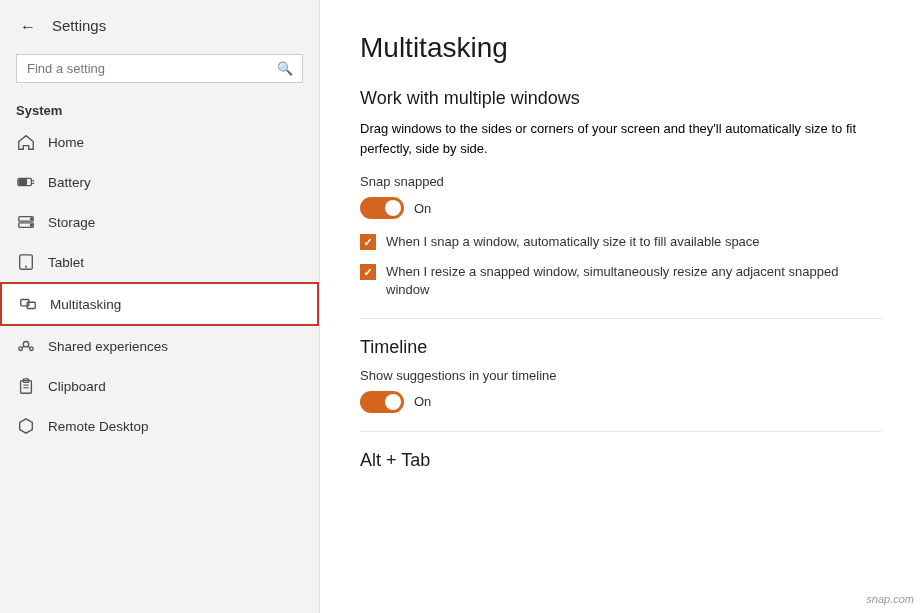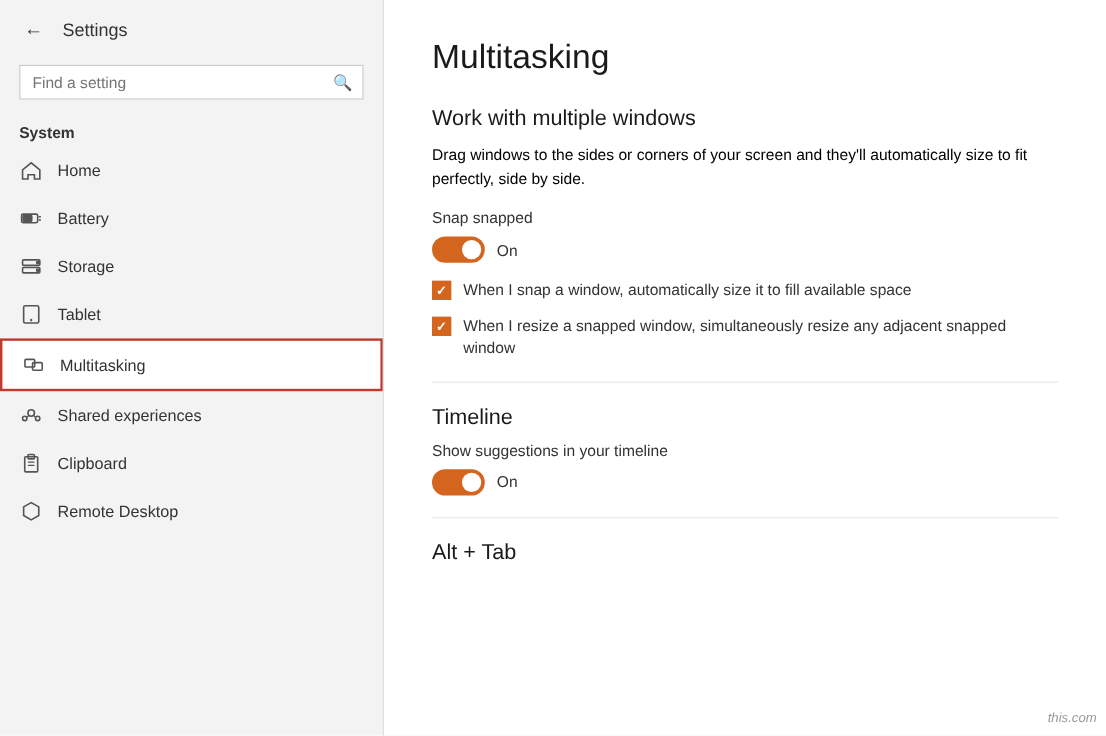--- a/index.html
+++ b/index.html
@@ -384,13 +384,13 @@
       </div>
     </div>
     <span class="toggle-text">On</span>
   </div>
 
   <div class="divider"></div>
 
   <h2 class="section-title">Alt + Tab</h2>
 </div>
 
-<div class="watermark">this.com</div>
+<div class="watermark">snap.com</div>
 
 </body></html>

